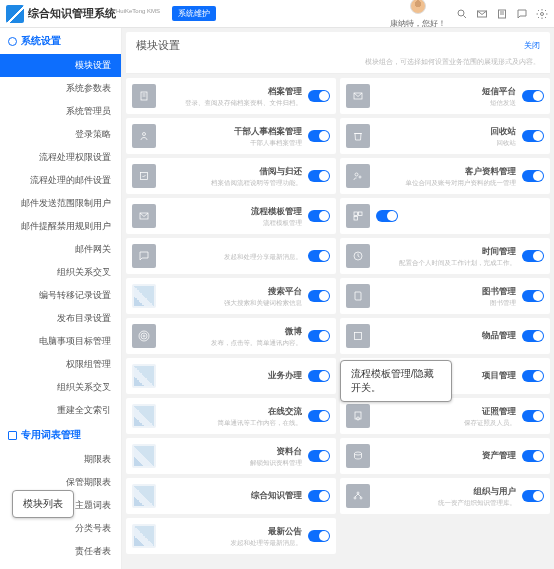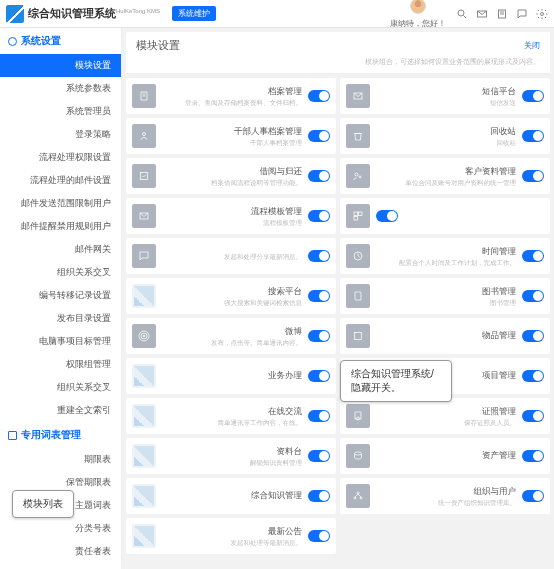--- a/index.html
+++ b/index.html
@@ -31,21 +31,21 @@
 .close-link{color:#0d6efd;font-size:8px;cursor:pointer;}
 .page-sub{font-size:7px;color:#bbb;margin-top:4px;}
 .modules{flex:1;overflow-y:auto;padding:4px;display:flex;gap:4px;flex-wrap:wrap;align-content:flex-start;background:#f2f2f2;}
 .modules::-webkit-scrollbar{width:4px;}
 .card{background:#fff;width:calc(50% - 2px);padding:6px;display:flex;align-items:center;gap:6px;border-radius:2px;}
 .card-icon{width:24px;height:24px;background:#aeb4bd;border-radius:2px;display:flex;align-items:center;justify-content:center;flex-shrink:0;}
 .card-icon svg{width:12px;height:12px;stroke:#fff;fill:none;stroke-width:1.5;}
 .card-icon.img{background:#eef3f8;position:relative;overflow:hidden;}
 .card-icon.img::before{content:"";position:absolute;inset:2px;background:linear-gradient(45deg,#c2d8ec 25%,#e8f0f8 25%,#e8f0f8 50%,#d0e2f0 50%);}
 .card-body{flex:1;min-width:0;}
-.card-title{font-size:8.5px;color:#555;font-weight:400;white-space:nowrap;overflow:hidden;text-overflow:ellipsis;}
+.card-title{font-size:8.5px;color:#555;font-weight:700;white-space:nowrap;overflow:hidden;text-overflow:ellipsis;}
 .card-desc{font-size:6.5px;color:#bbb;white-space:nowrap;overflow:hidden;text-overflow:ellipsis;line-height:1.2;margin-top:1px;}
 .toggle{width:22px;height:12px;background:#0d6efd;border-radius:6px;position:relative;flex-shrink:0;cursor:pointer;}
 .toggle::after{content:"";position:absolute;width:10px;height:10px;background:#fff;border-radius:50%;top:1px;right:1px;}
 .callout{position:absolute;background:#fff;border:1px solid #999;border-radius:4px;padding:6px 10px;font-size:10px;color:#333;box-shadow:0 1px 3px rgba(0,0,0,0.2);}
 .callout.c1{left:12px;top:490px;}
 .callout.c2{left:340px;top:360px;width:112px;line-height:1.4;}
 .body-wrap{position:relative;}
 .book-icon{width:9px;height:9px;border:1.5px solid #0d6efd;border-radius:1px;}
 </style>
 </head>
@@ -403,13 +403,13 @@
             <div class="card-title">最新公告</div>
             <div class="card-desc">发起和处理等最新消息。</div>
           </div>
           <div class="toggle"></div>
         </div>
       </div>
  </div>
 </div>
 
 <div class="callout c1">模块列表</div>
-<div class="callout c2">综合知识管理系统/隐藏开关。</div>
+<div class="callout c2">流程模板管理/隐藏开关。</div>
 
 </body></html>

